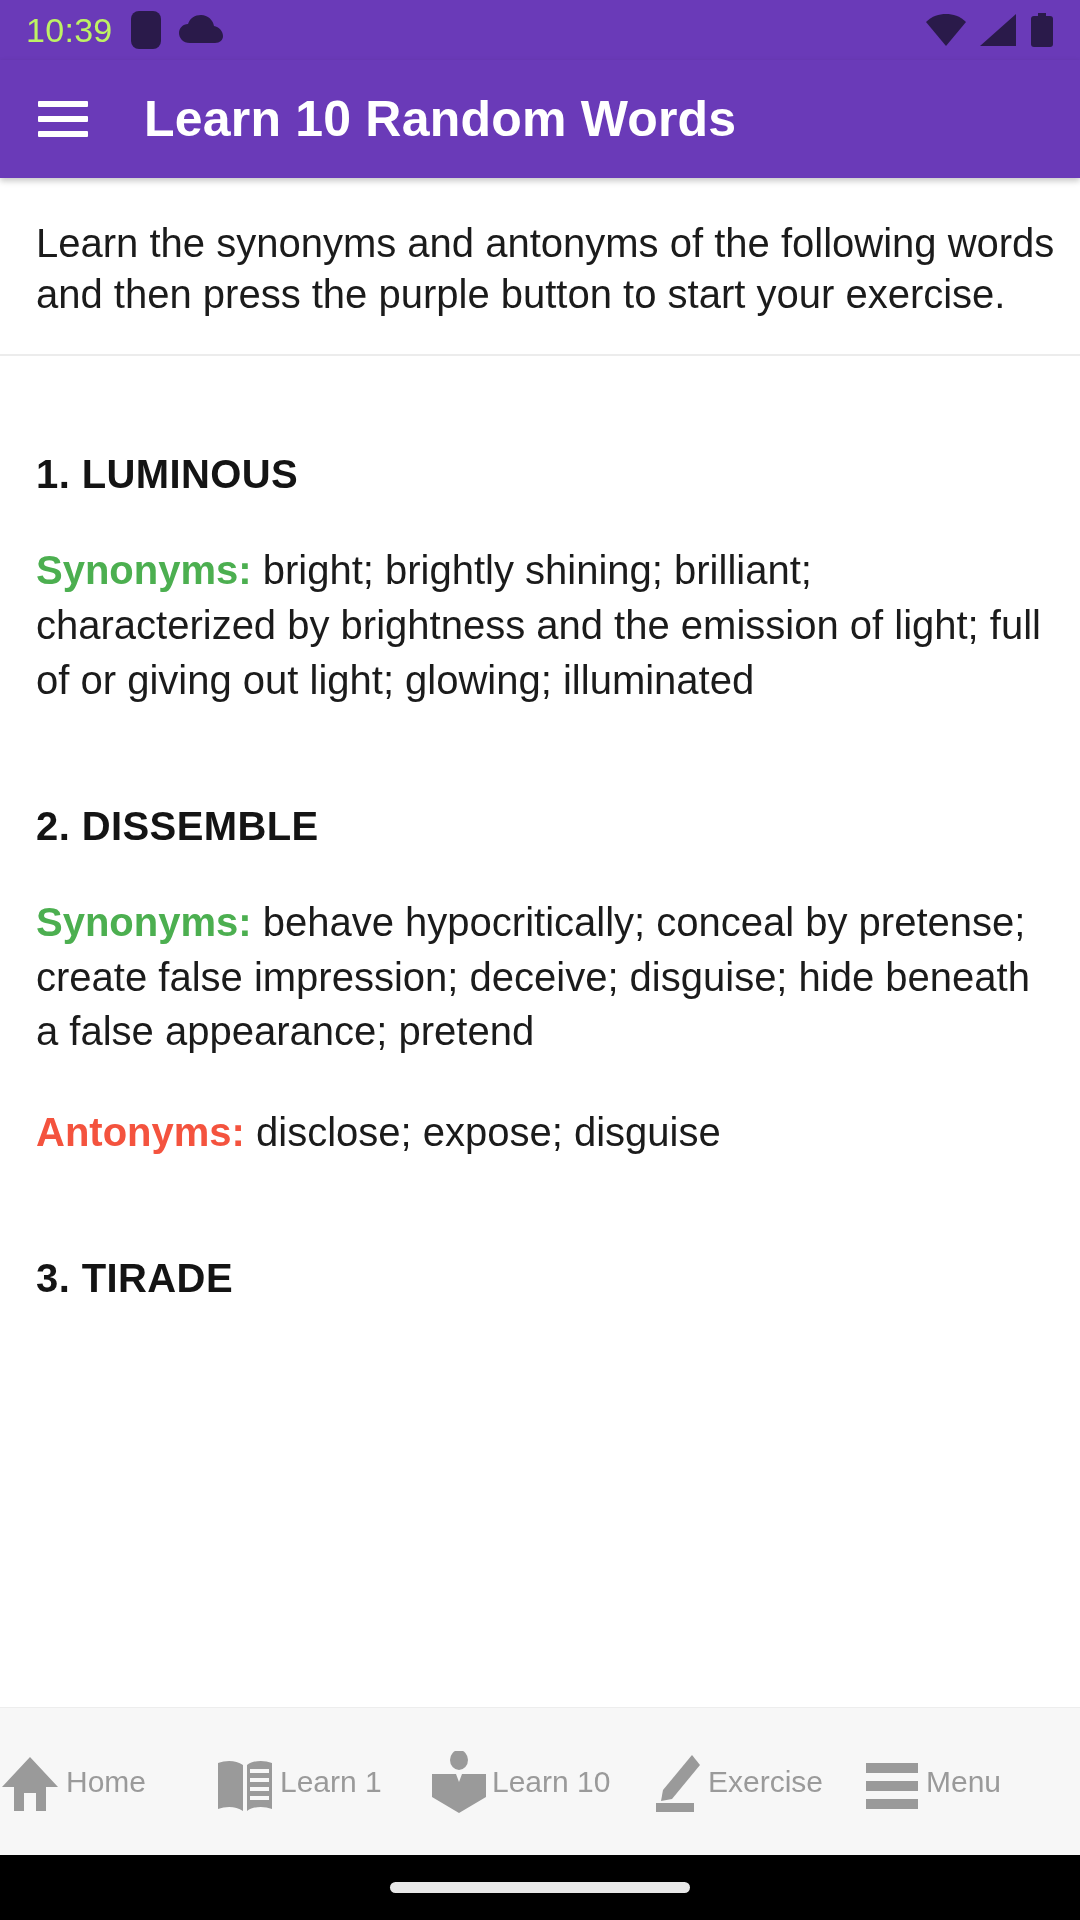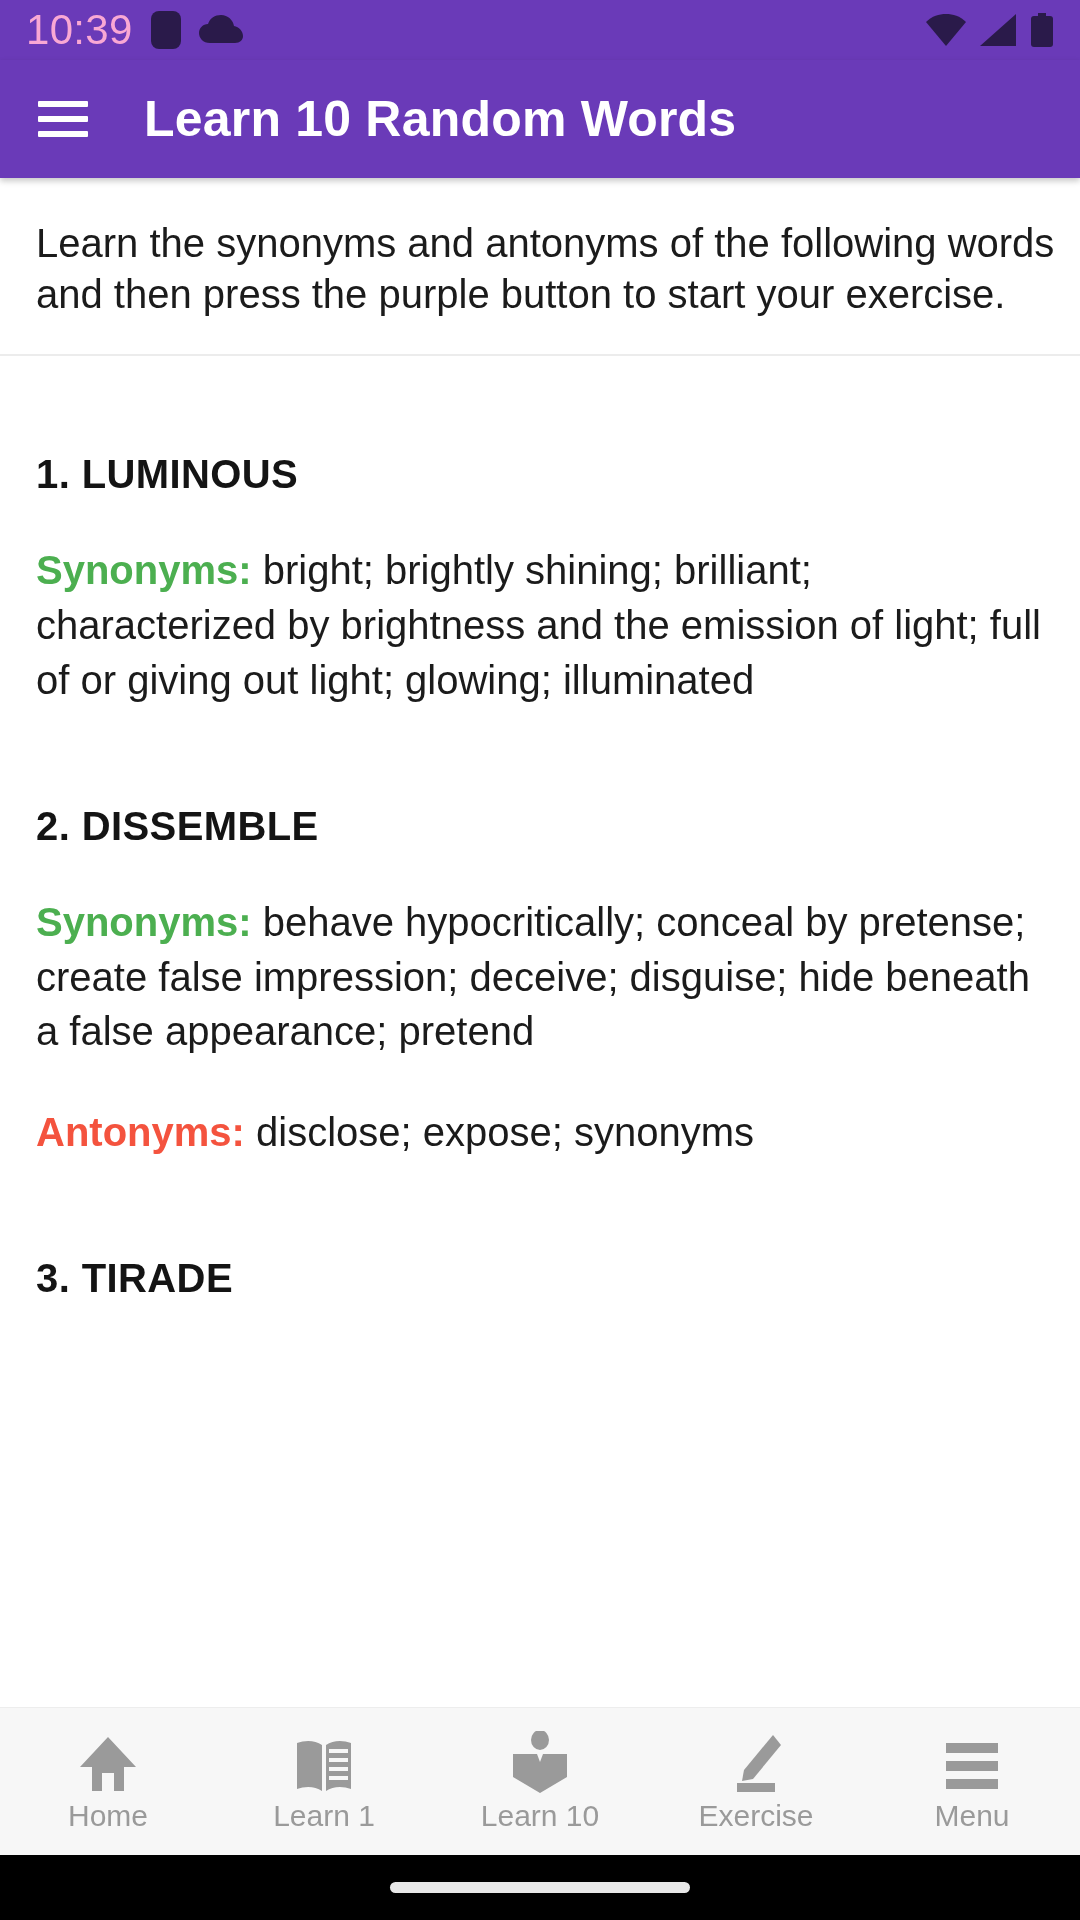--- a/index.html
+++ b/index.html
@@ -10,21 +10,21 @@
     overflow:hidden;
   }
   .phone { position:relative; width:1080px; height:1920px; background:#ffffff; }
 
   
   .statusbar {
     height:60px; background:#6A3AB8;
     display:flex; align-items:center; padding:0 26px;
   }
   .sb-time {
-    color:#f9a8d4; font-size:42px; letter-spacing:0.3px;
+    color:#bef264; font-size:34px; letter-spacing:0.3px;
     font-family:"Liberation Sans", sans-serif;
   }
   .sb-left { display:flex; align-items:center; gap:18px; }
   .sb-spacer { flex:1; }
   .sb-right { display:flex; align-items:center; gap:14px; }
   .ic-notif { width:30px; height:38px; background:#2A1A4A; border-radius:8px; display:block; }
   .ic-cloud { display:block; }
   .ic-wifi, .ic-signal, .ic-batt { display:block; }
 
   
@@ -64,21 +64,21 @@
   .lbl-syn { color:#4CAF50; font-weight:bold; }
   .lbl-ant { color:#F4533E; font-weight:bold; }
 
   
   .bottomnav {
     position:absolute; left:0; right:0; bottom:65px; height:148px;
     background:#F7F7F7; display:flex; align-items:center;
     border-top:1px solid #EDEDED;
   }
   .navitem {
-    flex:1; display:flex; flex-direction:column;
+    flex:1; display:flex; flex-direction:row;
     align-items:center; justify-content:flex-start; gap:6px; cursor:pointer;
   }
   .navicon { height:62px; display:flex; align-items:flex-end; justify-content:center; }
   .navlabel { font-size:30px; color:#9A9A9A; }
 
   
   .gesturebar {
     position:absolute; left:0; right:0; bottom:0; height:65px;
     background:#000000; display:flex; align-items:center; justify-content:center;
   }
@@ -130,21 +130,21 @@
       <div class="word-title">1. LUMINOUS</div>
       <div class="defline">
         <span class="lbl-syn">Synonyms:</span><span> bright; brightly shining; brilliant; characterized by brightness and the emission of light; full of or giving out light; glowing; illuminated</span>
       </div>
 
       <div class="word-title">2. DISSEMBLE</div>
       <div class="defline">
         <span class="lbl-syn">Synonyms:</span><span> behave hypocritically; conceal by pretense; create false impression; deceive; disguise; hide beneath a false appearance; pretend</span>
       </div>
       <div class="defline">
-        <span class="lbl-ant">Antonyms:</span><span> disclose; expose; synonyms</span>
+        <span class="lbl-ant">Antonyms:</span><span> disclose; expose; disguise</span>
       </div>
 
       <div class="word-title">3. TIRADE</div>
 
     </div>
   </div>
 
   <div class="bottomnav">
 
     <div class="navitem">

